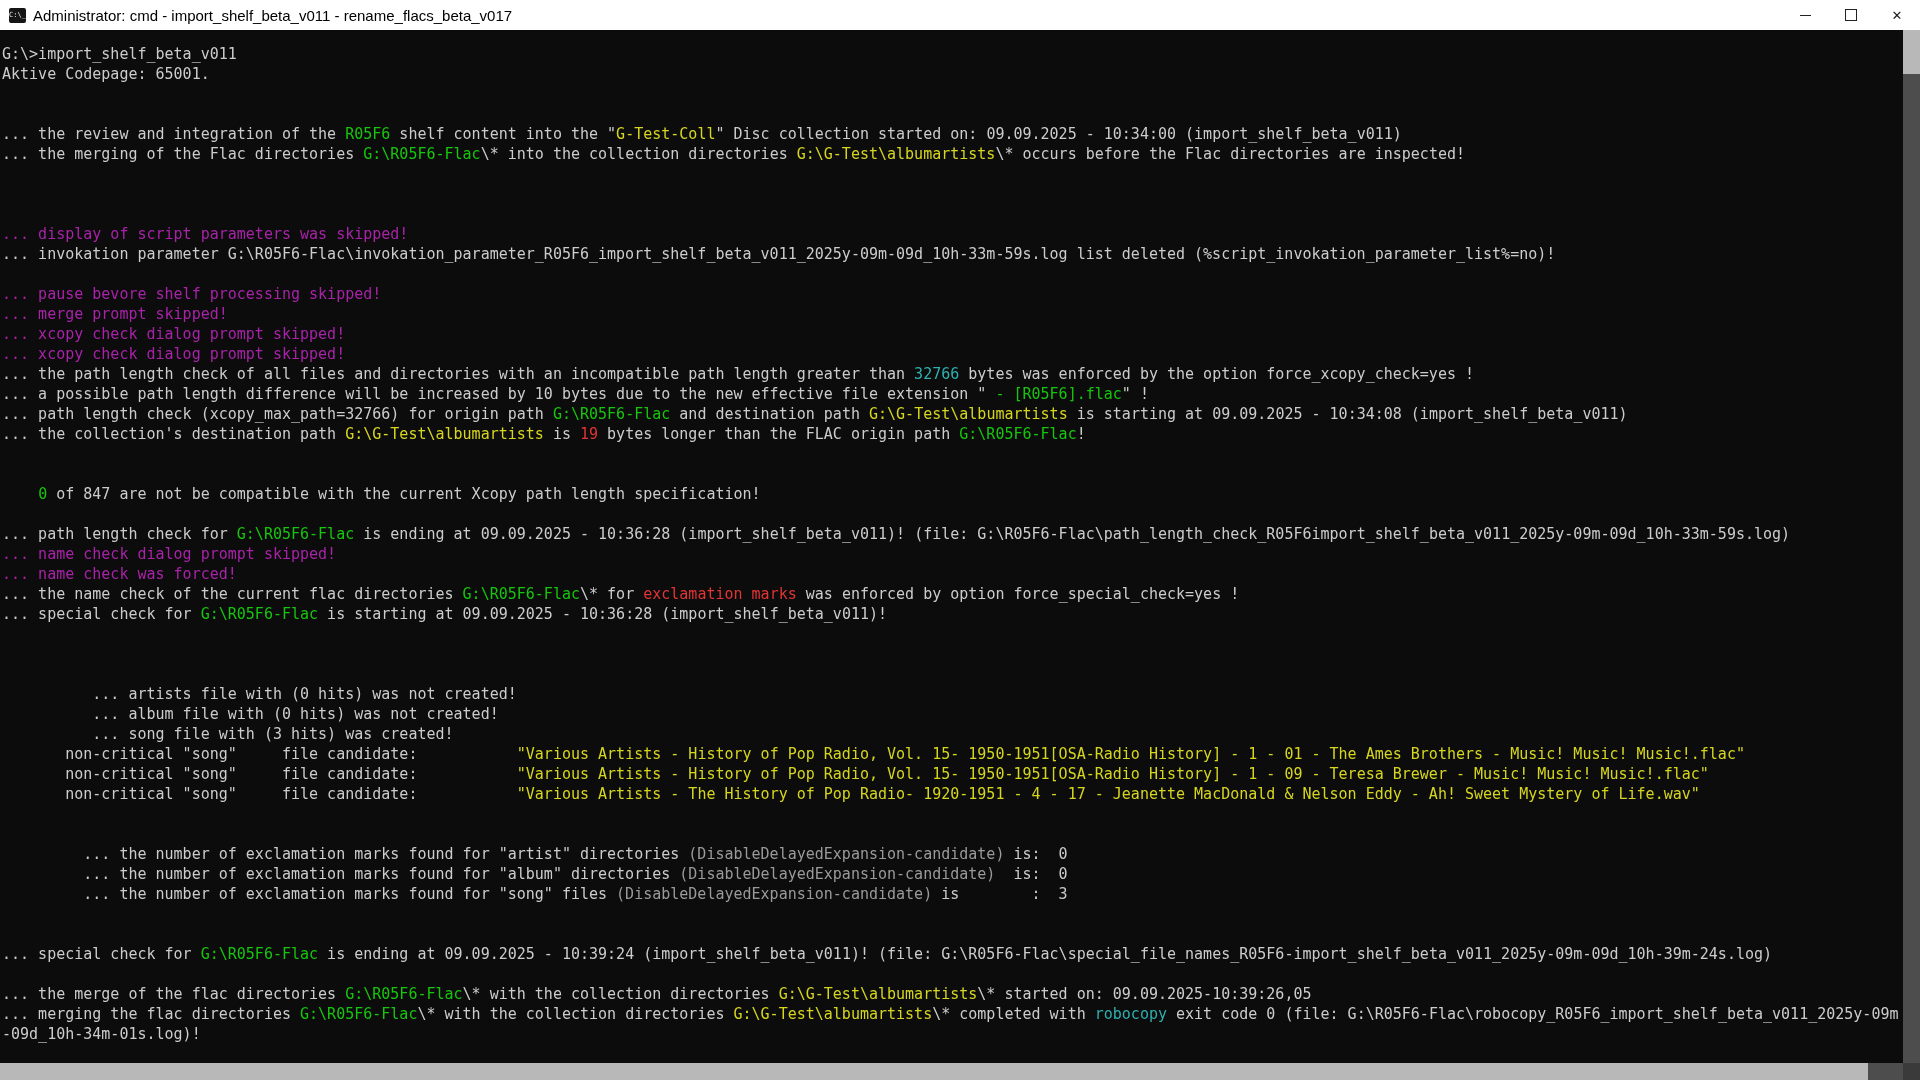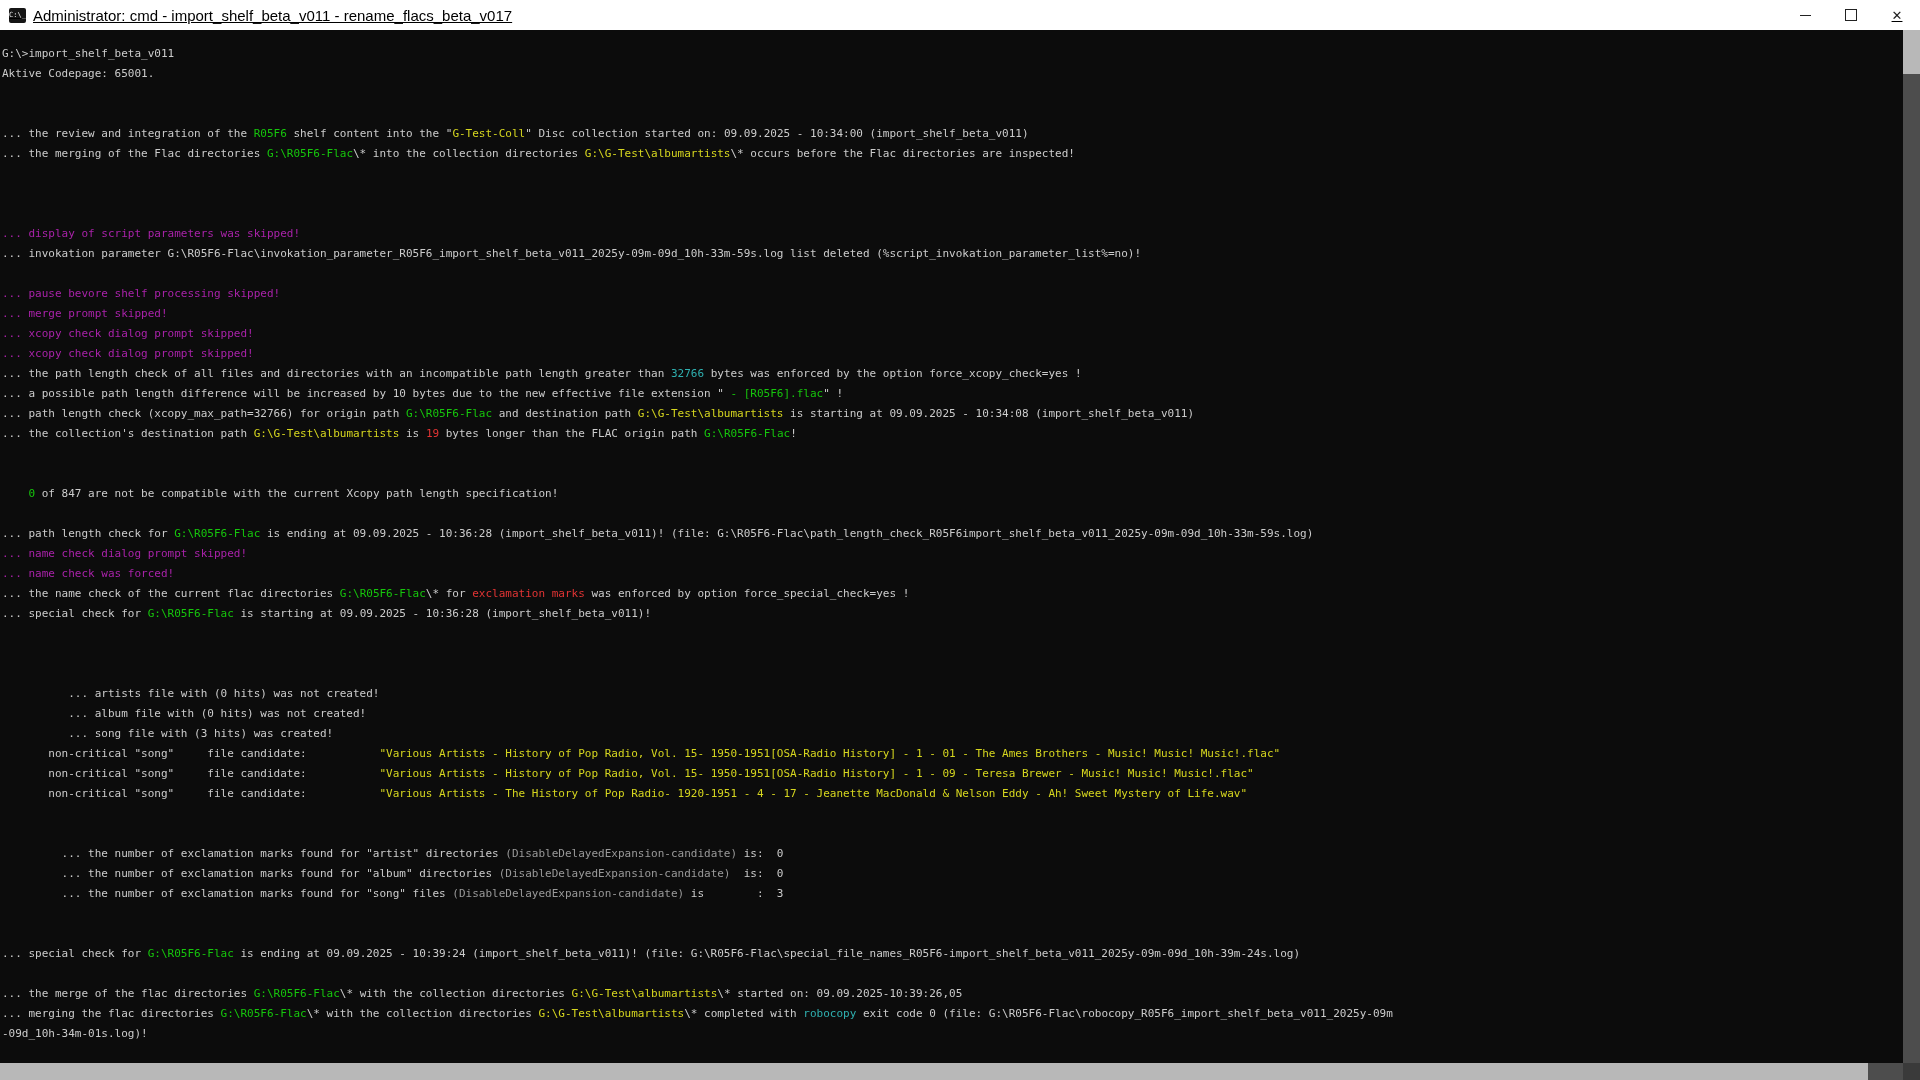--- a/index.html
+++ b/index.html
@@ -9,21 +9,20 @@
     font-family: "Liberation Sans", sans-serif;
   }
   .window { position: relative; width: 1920px; height: 1080px; }
 
   
   .titlebar {
     position: absolute; top: 0; left: 0; width: 1920px; height: 30px;
     background: #ffffff; color: #000;
     display: flex; align-items: center;
     font-size: 15px;
-    text-decoration: underline;
   }
   .cmd-icon {
     width: 17px; height: 15px; margin: 0 7px 0 9px;
     background: #151515; border-radius: 2px;
     color: #e8e8e8; font-family: "DejaVu Sans Mono", monospace;
     font-size: 7px; line-height: 15px; text-align: center;
     flex: 0 0 auto;
   }
   .title-text { white-space: nowrap; }
   .controls { margin-left: auto; display: flex; height: 100%; }
@@ -37,21 +36,21 @@
   .glyph-close { font-size: 13px; line-height: 13px; }
 
   
   .console {
     position: absolute; top: 30px; left: 0;
     width: 1903px; height: 1033px;
     box-sizing: border-box;
     padding: 14px 0 0 2px;
     background: #0c0c0c;
     font-family: "DejaVu Sans Mono", monospace;
-    font-size: 11px; line-height: 20px;
+    font-size: 15px; line-height: 20px;
     white-space: pre; overflow: hidden;
     color: #cccccc;
   }
   .console-line { height: 20px; }
 
   
   .vscroll {
     position: absolute; top: 30px; right: 0; width: 17px; height: 1033px;
     background: #4d4d4d;
   }

